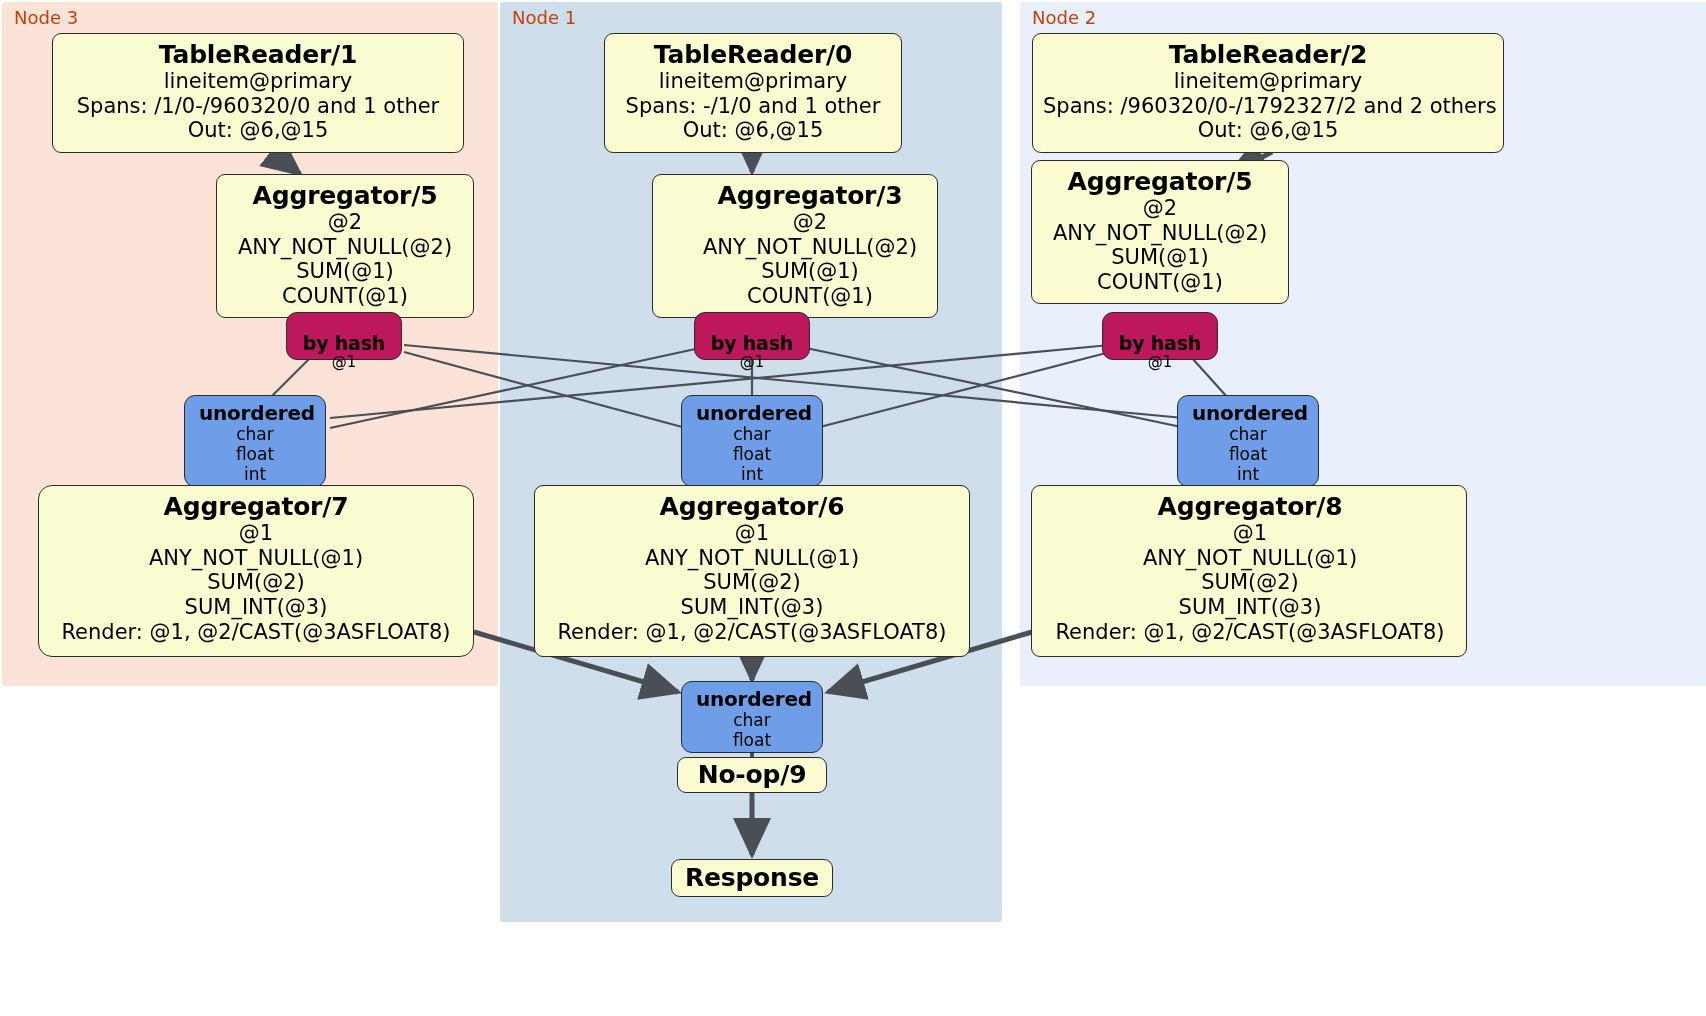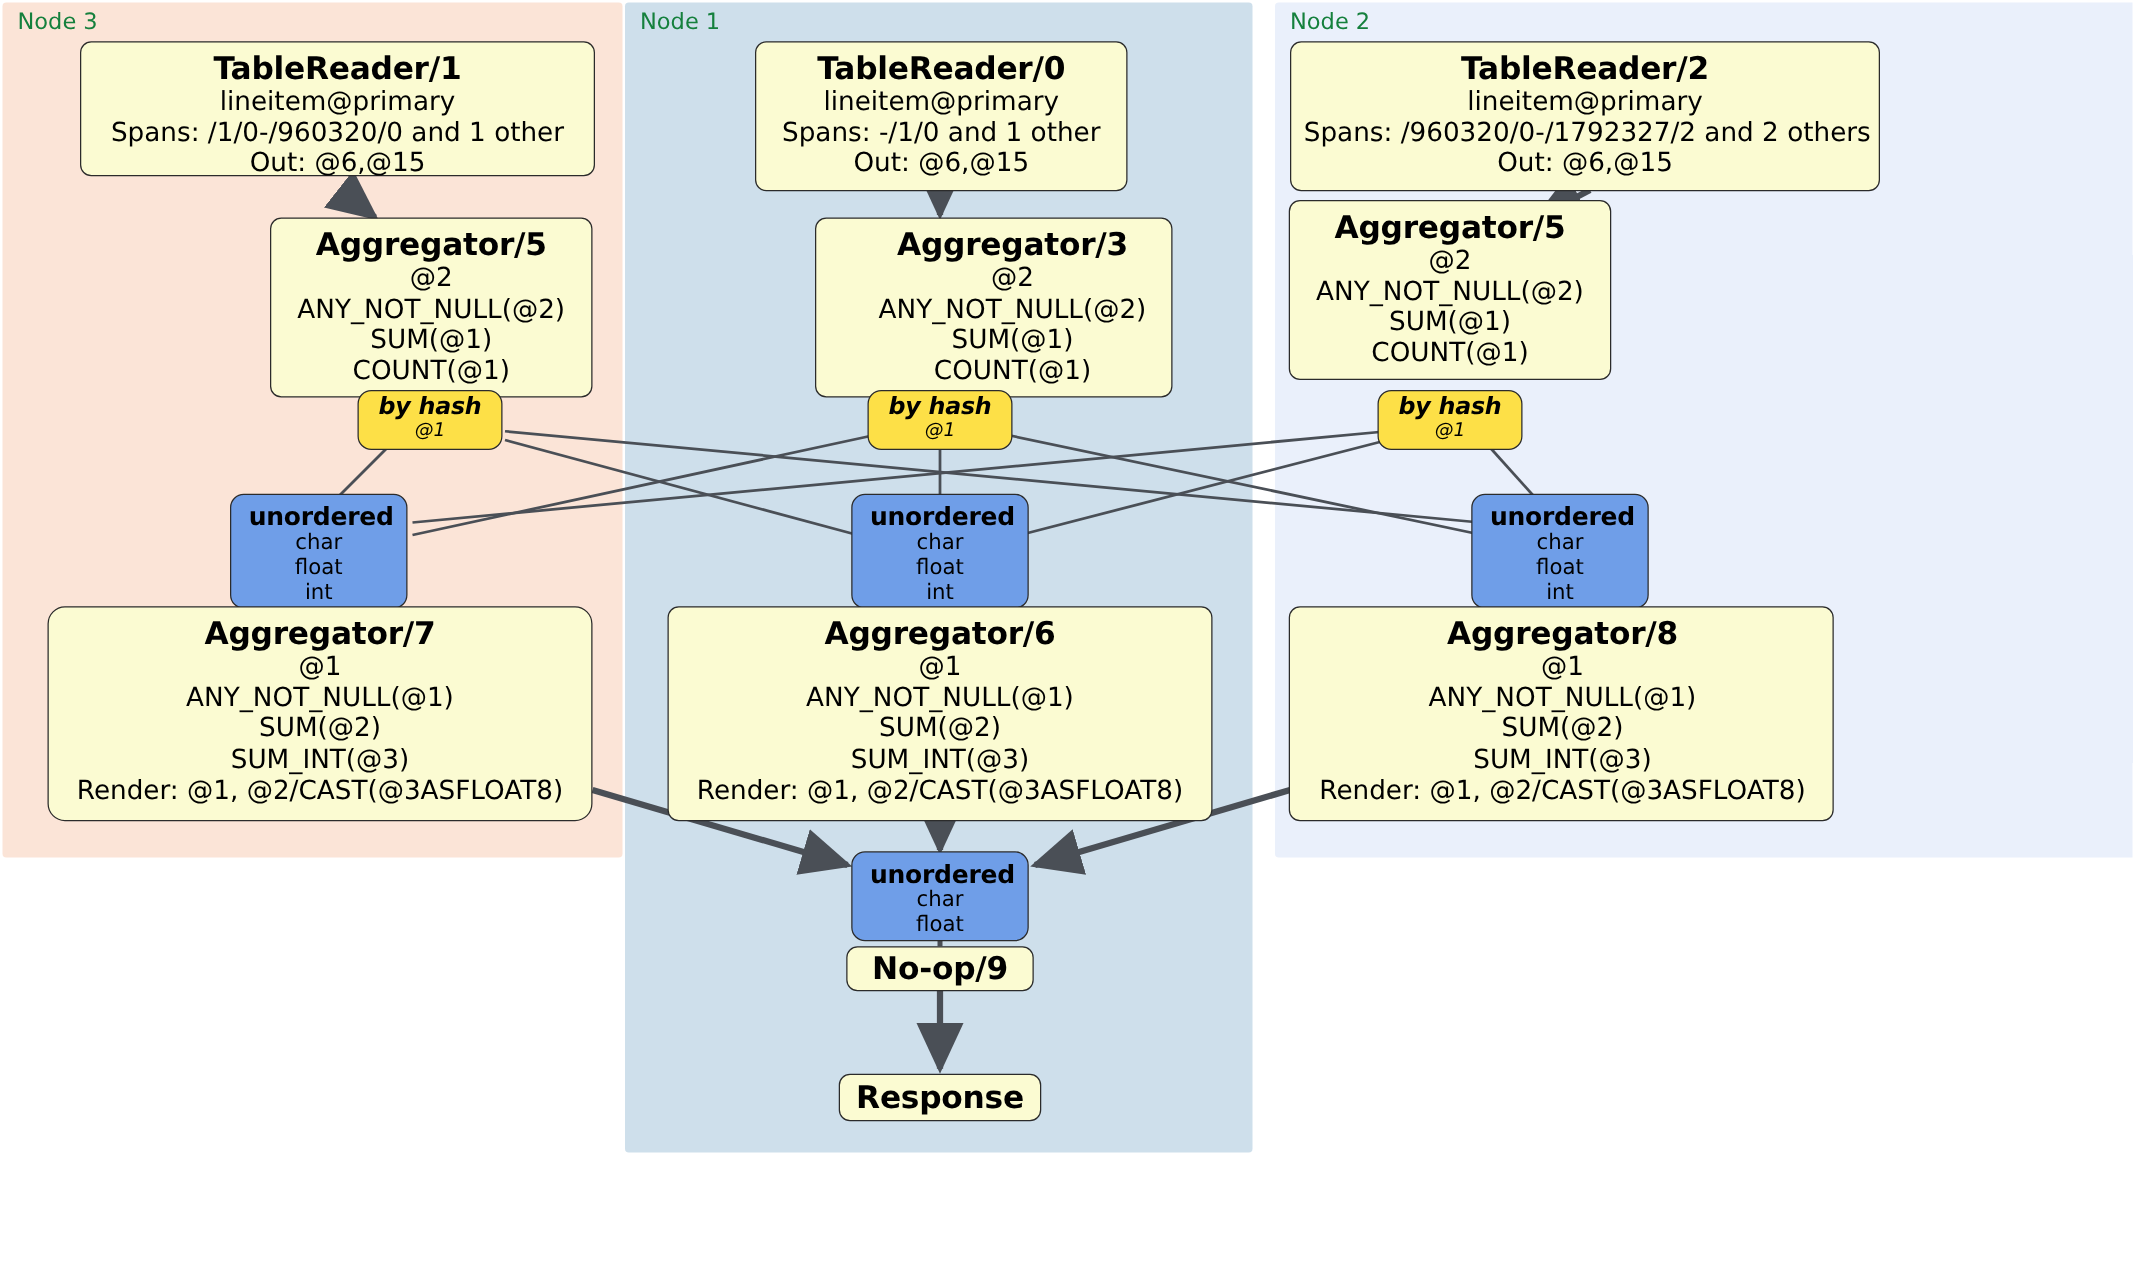--- a/index.html
+++ b/index.html
@@ -24,21 +24,21 @@
   
   .region {
     position: absolute;
     border-radius: 3px;
   }
   .region-label {
     position: absolute;
     left: 12px;
     top: 6px;
     font-size: 18px;
-    color: #15803d;
+    color: #c2410c;
     line-height: 1.1;
     white-space: nowrap;
   }
 
   
   .box {
     position: absolute;
     box-sizing: border-box;
     border: 1.6px solid #2b2b2b;
     border-radius: 9px;
@@ -55,25 +55,24 @@
     font-size: 25px;
     letter-spacing: -0.2px;
     white-space: nowrap;
   }
   .line {
     font-size: 21px;
     white-space: nowrap;
   }
 
   .router {
-    background: #fde047;
+    background: #be185d;
     border: 1.6px solid #2b2b2b;
     border-radius: 11px;
-    padding: 1px 12px 5px 12px;
-    font-style: italic;
+    padding: 19px 12px 5px 12px;
   }
   .router .title { font-size: 19px; }
   .router .line  { font-size: 15px; }
 
   .sync {
     background: #6f9ee8;
     border: 1.6px solid #2b2b2b;
     border-radius: 11px;
     padding: 6px 14px 8px 14px;
   }
@@ -152,21 +151,21 @@
 
     <g stroke="#4a4f56" stroke-width="4" fill="none">
       <path d="M752,748 L752,757"></path>
     </g>
 
     <g stroke="#4a4f56" stroke-width="5" fill="none" marker-end="url(#arrowThick)">
       <path d="M752,790 L752,855"></path>
     </g>
   </svg>
 
-  <div class="box proc" style="left:64px; top:33px; width:412px; height:108px;">
+  <div class="box proc" style="left:52px; top:33px; width:412px; height:120px;">
     <div class="title">TableReader/1</div>
     <div class="line">lineitem@primary</div>
     <div class="line">Spans: /1/0-/960320/0 and 1 other</div>
     <div class="line">Out: @6,@15</div>
   </div>
 
   <div class="box proc" style="left:216px; top:174px; width:258px; height:144px;">
     <div class="title">Aggregator/5</div>
     <div class="line">@2</div>
     <div class="line">ANY_NOT_NULL(@2)</div>

